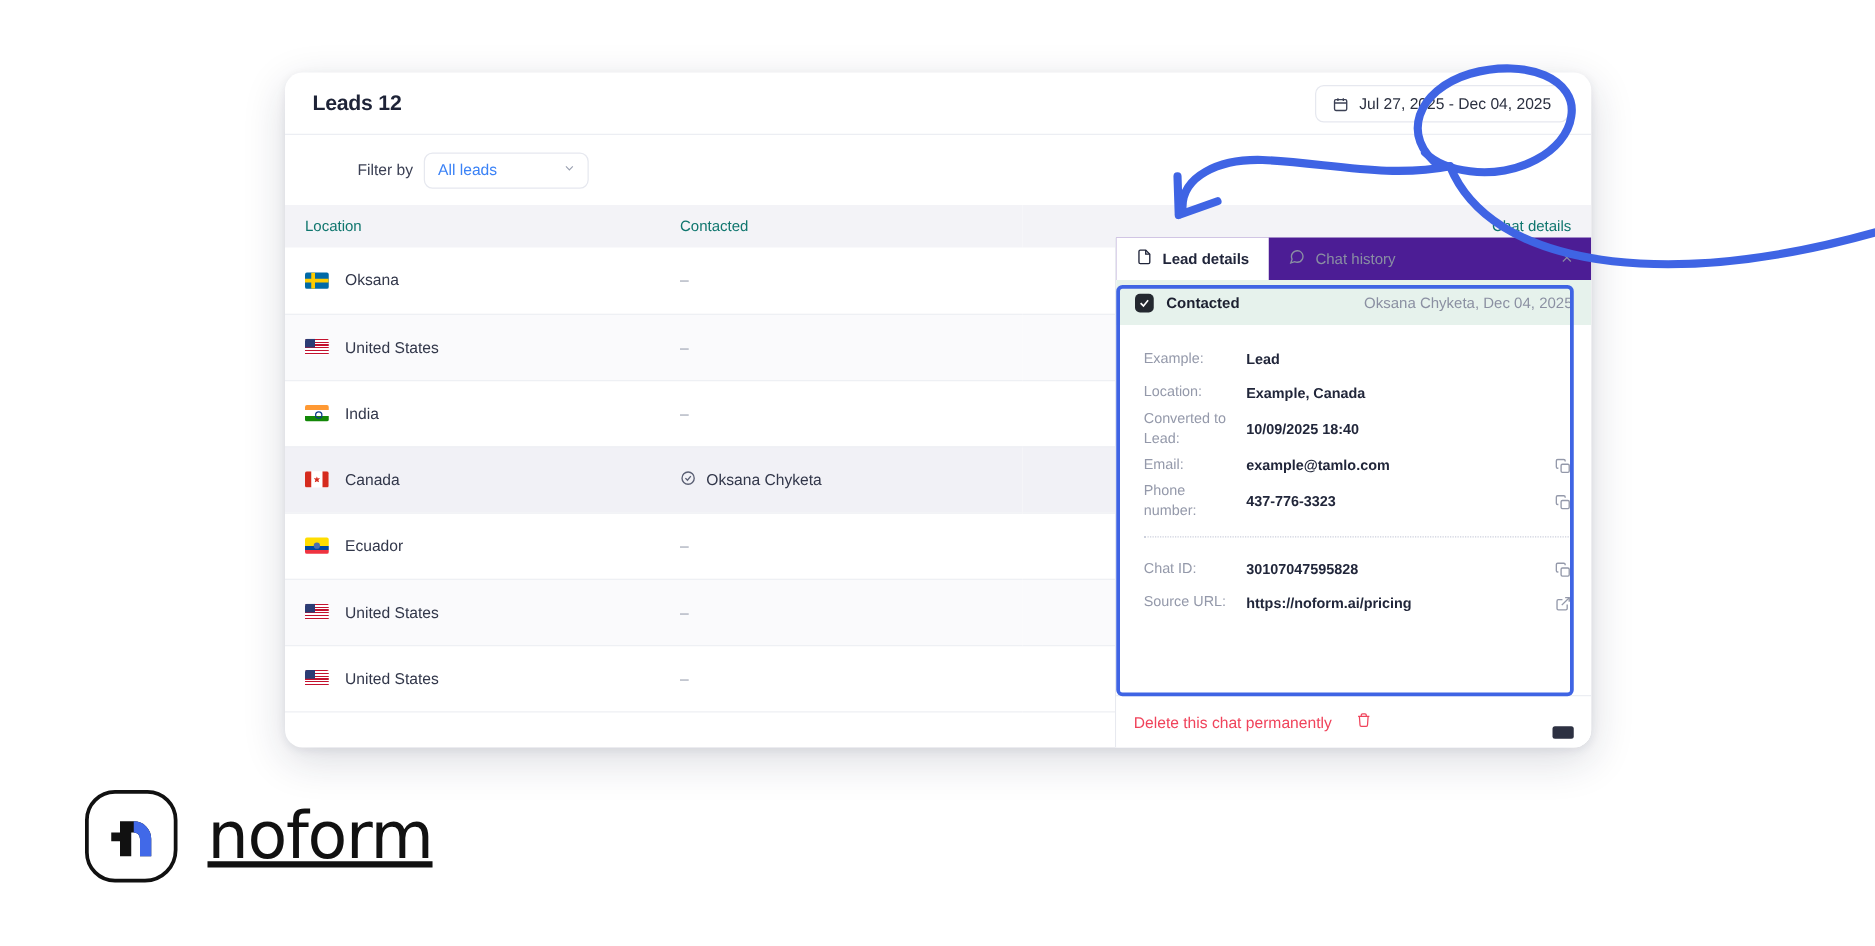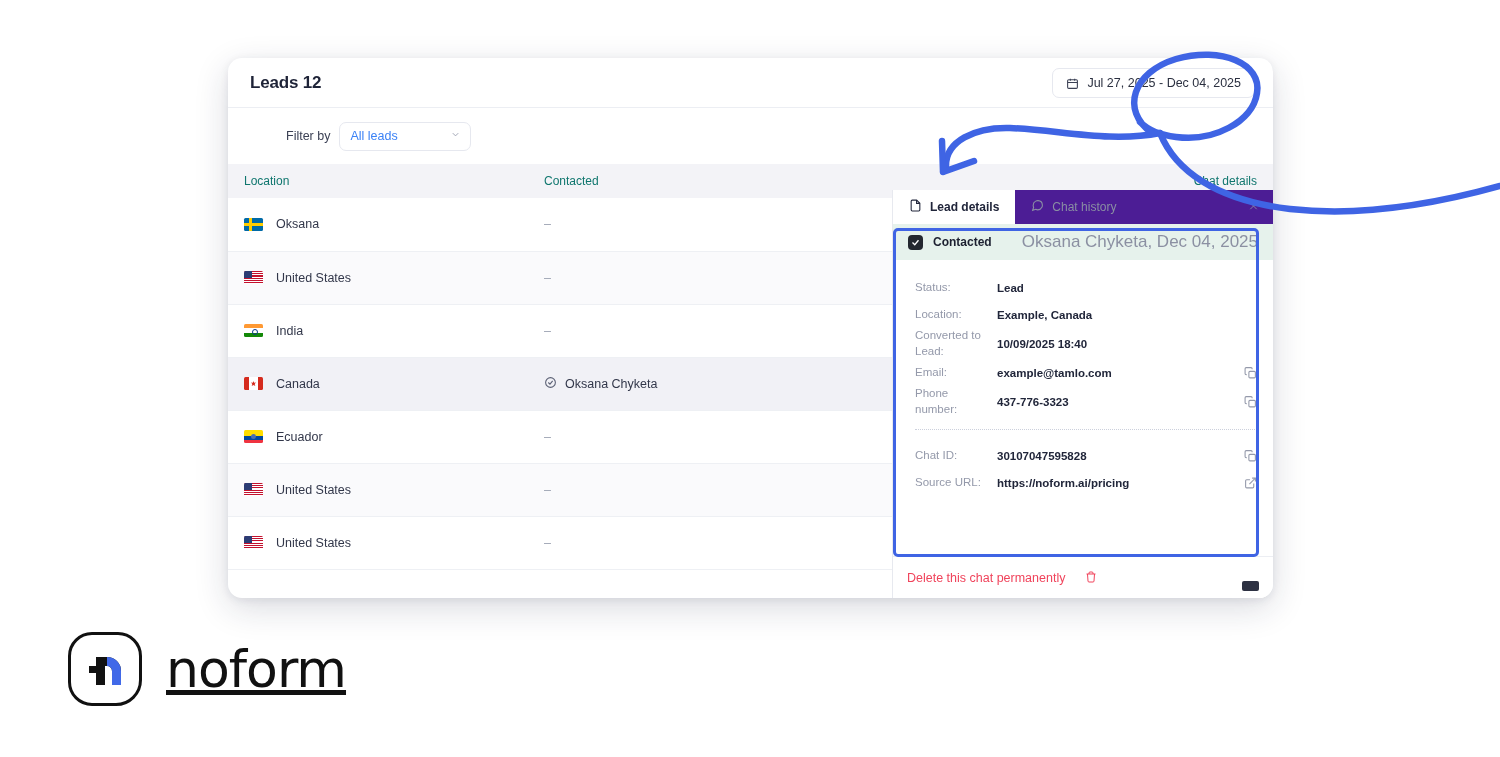--- a/index.html
+++ b/index.html
@@ -192,21 +192,21 @@
     gap: 10px;
   }
   .cb-check {
     width: 15px; height: 15px;
     background: #23282f;
     border-radius: 4px;
     display: flex; align-items: center; justify-content: center;
     flex: 0 0 auto;
   }
   .cb-label { font-size: 12px; font-weight: bold; color: #1c2030; }
-  .cb-meta { margin-left: auto; font-size: 17px; color: #8b90a2; }
+  .cb-meta { margin-left: auto; font-size: 12px; color: #8b90a2; }
 
   .fields { padding: 14px 16px 0 22px; }
   .field {
     display: flex;
     align-items: center;
     min-height: 27px;
     position: relative;
   }
   .f-label {
     width: 68px;
@@ -466,21 +466,21 @@
             <polyline points="4 12 10 18 20 6"></polyline>
           </svg>
         </span>
         <span class="cb-label">Contacted</span>
         <span class="cb-meta">Oksana Chyketa, Dec 04, 2025</span>
       </div>
 
       <div class="fields">
         <div id="fields-primary">
             <div class="field">
-              <span class="f-label">Status:</span>
+              <span class="f-label">Example:</span>
               <span class="f-value">Lead</span>
             </div>
             <div class="field">
               <span class="f-label">Location:</span>
               <span class="f-value">Example, Canada</span>
             </div>
             <div class="field">
               <span class="f-label">Converted to Lead:</span>
               <span class="f-value">10/09/2025 18:40</span>
             </div>

